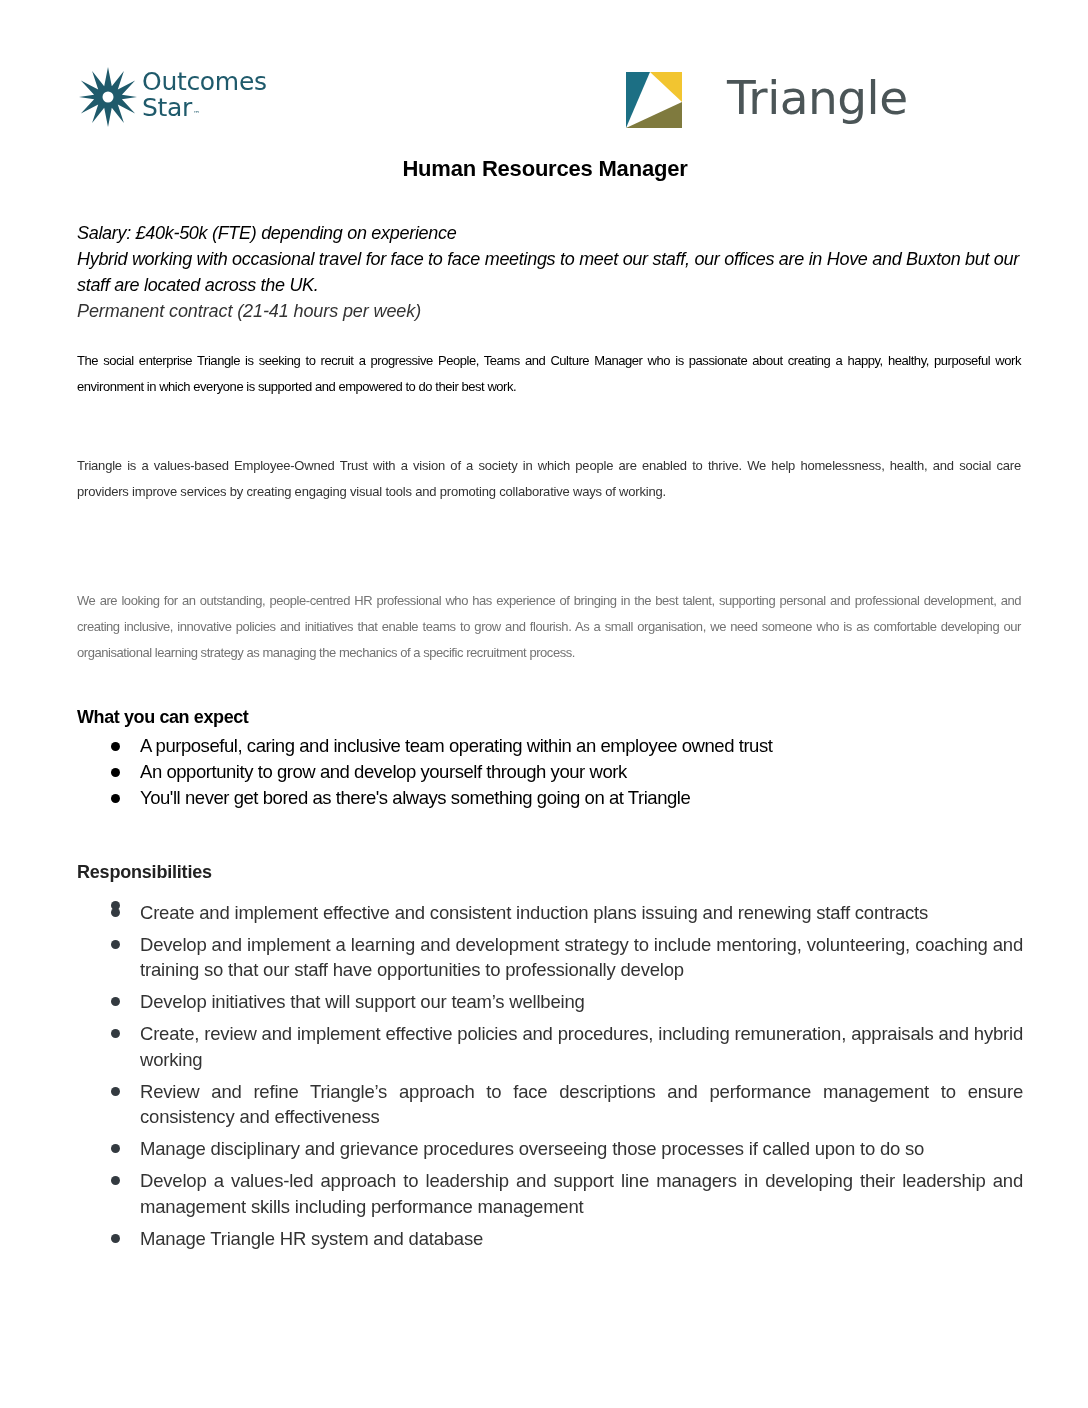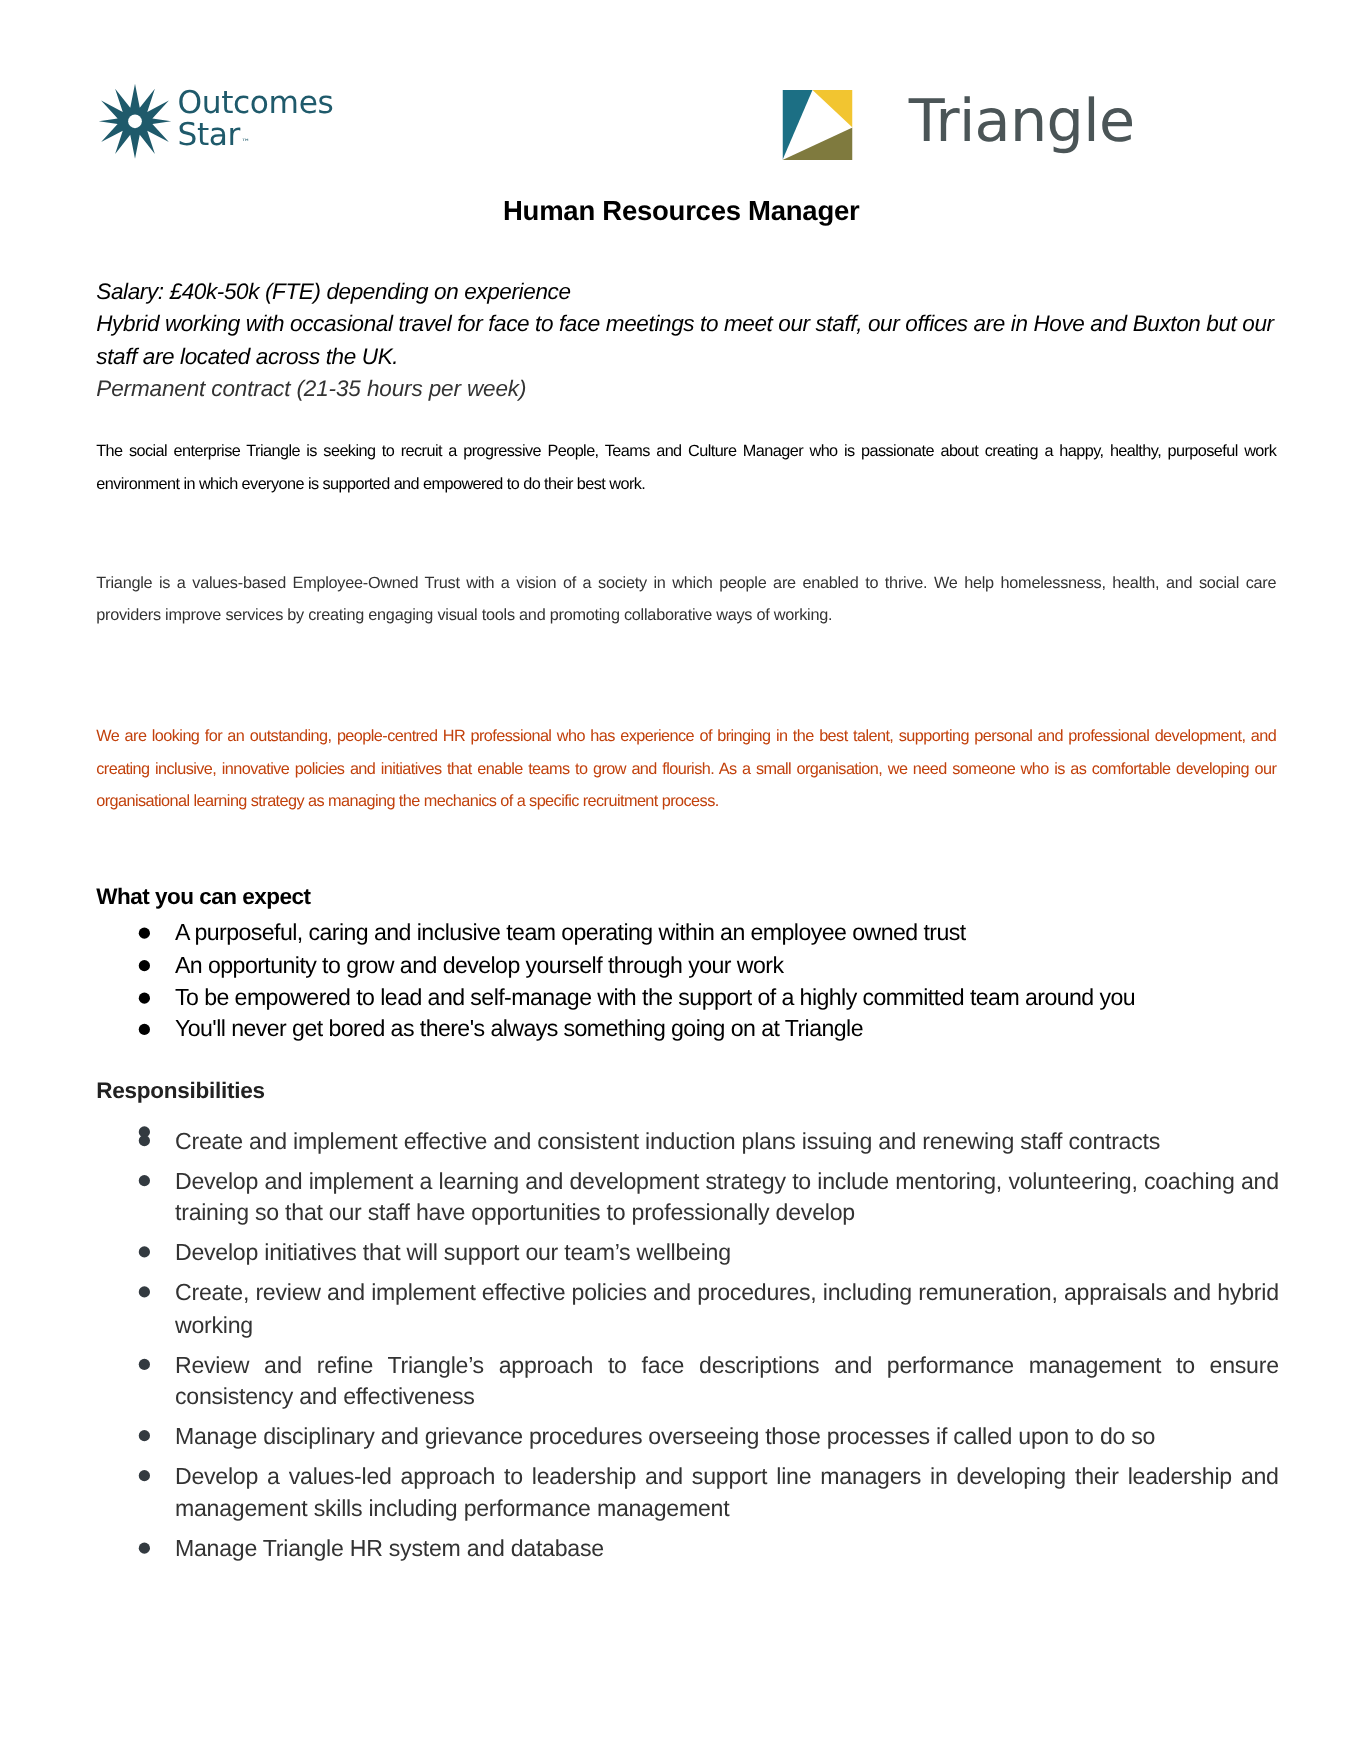--- a/index.html
+++ b/index.html
@@ -21,21 +21,21 @@
     .title { position: absolute; left: 1px; width: 1088px; top: 156px; text-align: center; font-weight: bold; font-size: 22px; letter-spacing: -0.2px; }
 
     
     .intro { position: absolute; left: 77px; top: 220px; width: 950px; font-size: 18px; line-height: 26px; }
     .intro .it { font-style: italic; color: #000; letter-spacing: -0.3px; }
     .intro .it-light { font-style: italic; color: #333; letter-spacing: -0.1px; }
 
     .para { position: absolute; left: 77px; width: 944px; font-size: 13px; line-height: 26px; text-align: justify; }
     .p1 { top: 348px; color: #000; letter-spacing: -0.45px; }
     .p2 { top: 453px; color: #333; letter-spacing: -0.2px; }
-    .p3 { top: 576px; color: #c2410c; letter-spacing: -0.45px; }
+    .p3 { top: 588px; color: #737373; letter-spacing: -0.45px; }
 
     .section-head { position: absolute; left: 77px; font-weight: bold; font-size: 18px; letter-spacing: -0.4px; }
     .h-expect { top: 707px; color: #000; }
     .h-resp { top: 862px; color: #222; letter-spacing: -0.2px; }
 
     ul.list { position: absolute; left: 77px; width: 950px; margin: 0; padding: 0; list-style: none; }
     ul.list li { position: relative; padding-left: 63px; font-size: 18.5px; }
     ul.list li .bullet { position: absolute; left: 34px; width: 9px; height: 9px; border-radius: 50%; }
 
     .expect { top: 733px; }
@@ -68,32 +68,31 @@
       <polygon points="0,56 56,30 56,56" fill="#7f7a3e"></polygon>
     </svg>
     <div class="tri-word">Triangle</div>
   </div>
 
   <div class="title">Human Resources Manager</div>
 
   <div class="intro">
     <div class="it">Salary: £40k-50k (FTE) depending on experience</div>
     <div class="it">Hybrid working with occasional travel for face to face meetings to meet our staff, our offices are in Hove and Buxton but our staff are located across the UK.</div>
-    <div class="it-light">Permanent contract (21-35 hours per week)</div>
+    <div class="it-light">Permanent contract (21-41 hours per week)</div>
   </div>
 
   <div class="para p1">The social enterprise Triangle is seeking to recruit a progressive People, Teams and Culture Manager who is passionate about creating a happy, healthy, purposeful work environment in which everyone is supported and empowered to do their best work.</div>
   <div class="para p2">Triangle is a values-based Employee-Owned Trust with a vision of a society in which people are enabled to thrive. We help homelessness, health, and social care providers improve services by creating engaging visual tools and promoting collaborative ways of working.</div>
   <div class="para p3">We are looking for an outstanding, people-centred HR professional who has experience of bringing in the best talent, supporting personal and professional development, and creating inclusive, innovative policies and initiatives that enable teams to grow and flourish. As a small organisation, we need someone who is as comfortable developing our organisational learning strategy as managing the mechanics of a specific recruitment process.</div>
 
   <div class="section-head h-expect">What you can expect</div>
   <ul class="list expect">
     <li><span class="bullet"></span><span>A purposeful, caring and inclusive team operating within an employee owned trust</span></li>
     <li><span class="bullet"></span><span>An opportunity to grow and develop yourself through your work</span></li>
-    <li><span class="bullet"></span><span>To be empowered to lead and self-manage with the support of a highly committed team around you</span></li>
     <li><span class="bullet"></span><span>You'll never get bored as there's always something going on at Triangle</span></li>
   </ul>
 
   <div class="section-head h-resp">Responsibilities</div>
   <ul class="list resp">
     <li><span class="bullet"></span></li>
     <li><span class="bullet"></span><span>Create and implement effective and consistent induction plans issuing and renewing staff contracts</span></li>
     <li><span class="bullet"></span><span>Develop and implement a learning and development strategy to include mentoring, volunteering, coaching and training so that our staff have opportunities to professionally develop</span></li>
     <li><span class="bullet"></span><span>Develop initiatives that will support our team’s wellbeing</span></li>
     <li><span class="bullet"></span><span>Create, review and implement effective policies and procedures, including remuneration, appraisals and hybrid working</span></li>

